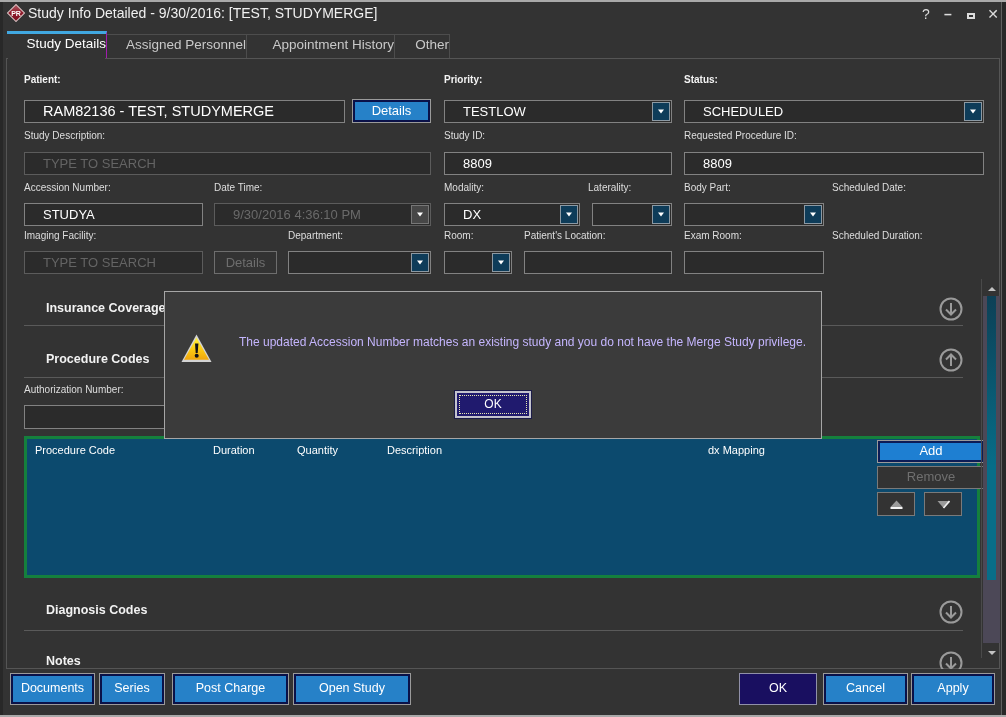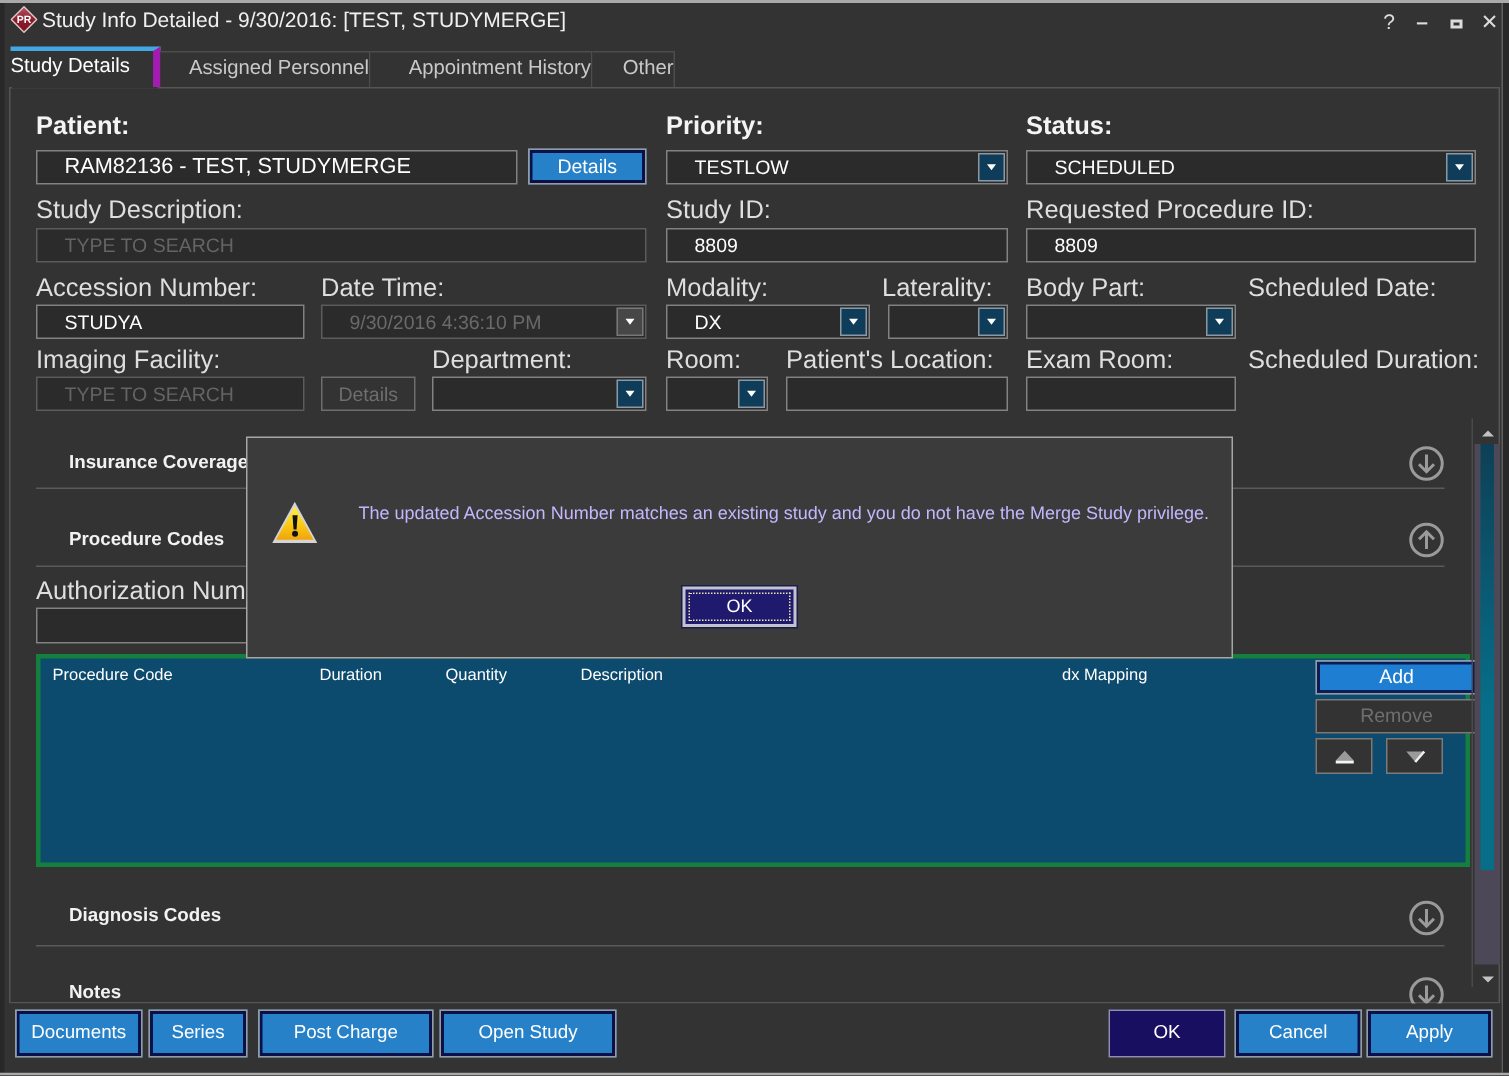--- a/index.html
+++ b/index.html
@@ -7,25 +7,25 @@
 #topborder{left:0;top:0;width:1006px;height:2px;background:#a9a9a9}
 #botborder{left:0;top:715px;width:1006px;height:2px;background:#a9a9a9}
 #leftedge{left:0;top:2px;width:3px;height:713px;background:#282828}
 #rightline{left:1001px;top:2px;width:1px;height:713px;background:#5f5f5f}
 #rightedge{left:1002px;top:2px;width:4px;height:713px;background:#282828}
 
 #title{left:28px;top:5px;font-size:14px;color:#f0f0f0;white-space:nowrap}
 .wbtn{top:5px;width:18px;height:18px;color:#dcdcdc;font-size:14px;text-align:center;line-height:18px}
 
 .tab{top:34px;height:24px;background:#333;border-right:1px solid #4d4d4d;border-top:1px solid #4d4d4d;color:#c9c9c9;font-size:13.5px;text-align:right;line-height:19px}
-#tab1{left:7px;top:31px;height:27px;width:100px;border-top:3px solid #41a8e1;color:#fff;font-size:13.5px;line-height:20px;border-right:5px solid #a21caf;background:#333;text-align:left}
+#tab1{left:7px;top:31px;height:27px;width:100px;border-top:3px solid #41a8e1;color:#fff;font-size:13.5px;line-height:20px;border-right:1px solid #a21caf;background:#333;text-align:right}
 
 #panel{left:6px;top:58px;width:994px;height:611px;border:1px solid #555;background:#333}
 #tabgap{left:8px;top:58px;width:97px;height:1px;background:#333}
-.lbl{font-size:17px;color:#dedede;white-space:nowrap}
+.lbl{font-size:10px;color:#dedede;white-space:nowrap}
 .b{font-weight:bold;color:#f4f4f4}
 .inp{background:#2b2b2b;border:1px solid #828282;color:#fff;font-size:13px;line-height:21px;padding-left:18px;height:23px;white-space:nowrap;overflow:hidden}
 .ph{color:#646464;font-size:13px}
 .dis{border-color:#5c5c5c}
 .arr{position:absolute;top:1px;right:1px;bottom:1px;width:18px;background:#0e3c59;border:1px solid #8c99a3}
 .arr:after{content:"";position:absolute;left:50%;top:50%;transform:translate(-50%,-35%);border:3.5px solid transparent;border-top:4.5px solid #fff}
 .arrd{background:#474747;border-color:#777}
 
 .btn{background:#2681c8;border:1px solid #9a9a9a;box-shadow:inset 0 0 0 2px #0a1148;color:#fff;font-size:13px;text-align:center}
 .sep{height:1px;background:#5a5a5a}

